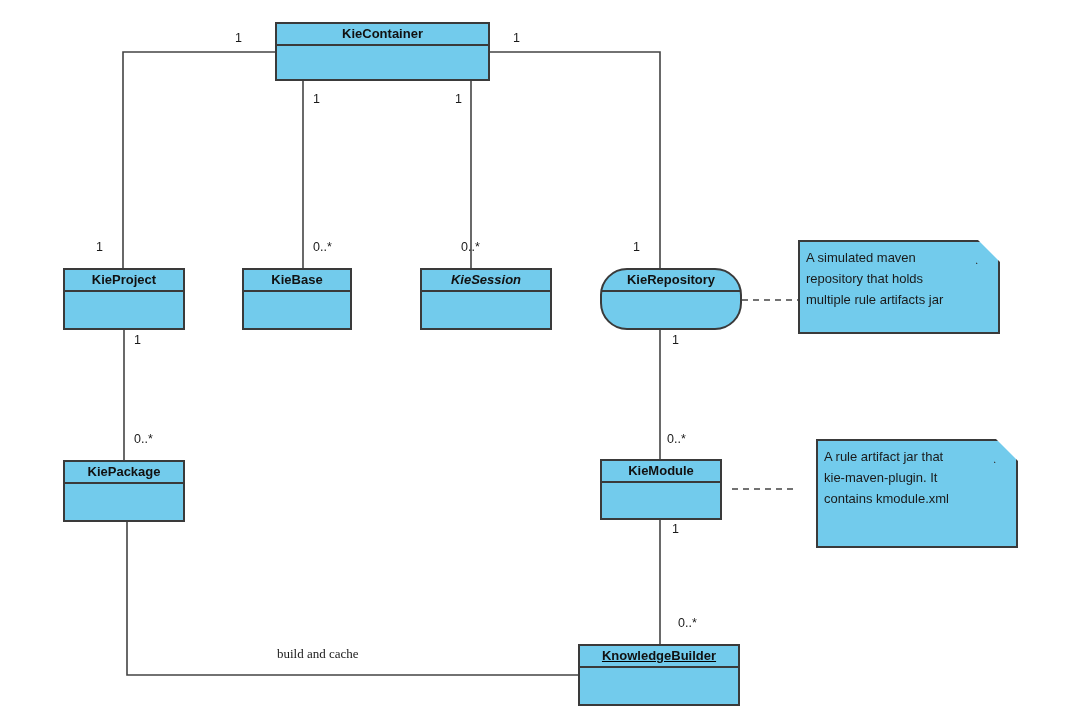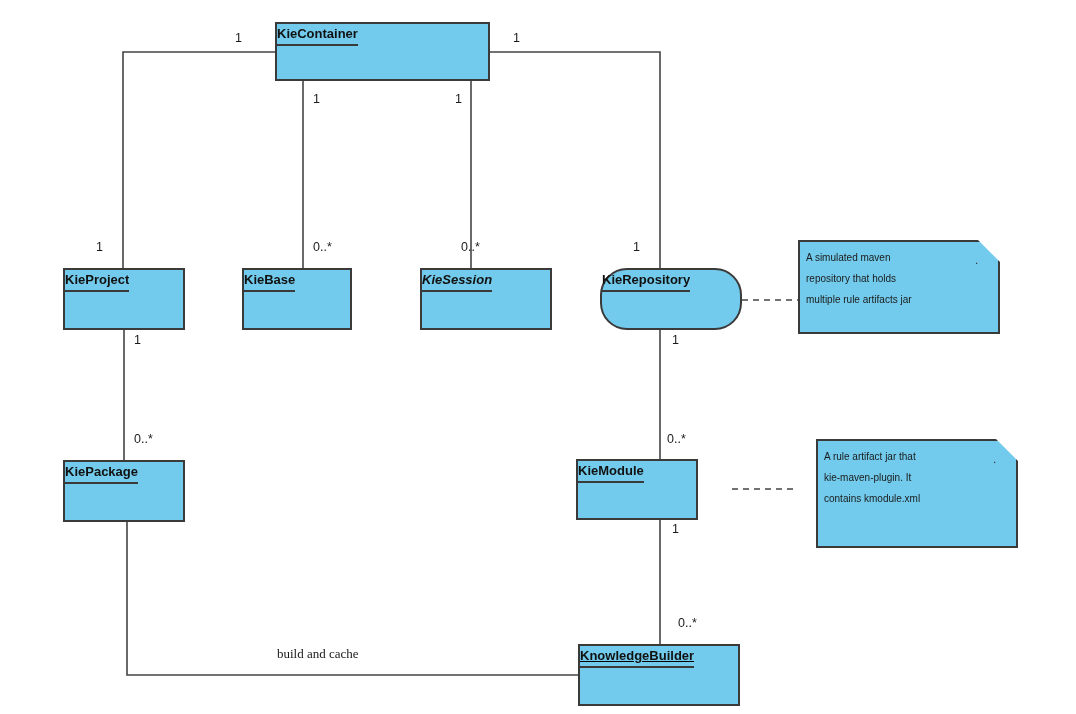--- a/index.html
+++ b/index.html
@@ -25,21 +25,21 @@
     width: 1076px;
     height: 714px;
     pointer-events: none;
   }
   .uml-class {
     position: absolute;
     box-sizing: border-box;
     background: #72cbec;
     border: 2px solid #3a3a3a;
     display: flex;
-    flex-direction: row;
+    flex-direction: column;
     z-index: 5;
   }
   .uml-class .class-name {
     box-sizing: border-box;
     height: 22px;
     line-height: 20px;
     text-align: center;
     font-size: 13px;
     font-weight: bold;
     color: #111111;
@@ -83,21 +83,21 @@
     height: 32px;
     border-bottom: 2px solid #3a3a3a;
     transform: rotate(45deg);
     transform-origin: 50% 50%;
   }
   .uml-note .note-text {
     position: absolute;
     left: 6px;
     top: 5px;
     right: 6px;
-    font-size: 10px;
+    font-size: 13px;
     line-height: 21px;
     color: #1a1a1a;
   }
   .uml-note .note-text div {
     white-space: nowrap;
   }
   .edge-label {
     position: absolute;
     font-size: 12.5px;
     color: #1a1a1a;
@@ -150,21 +150,21 @@
         <div class="class-body"></div>
       </div>
       <div class="uml-class" style="left: 600px; top: 268px; width: 142px; height: 62px; border-radius: 27px;">
         <div class="class-name">KieRepository</div>
         <div class="class-body"></div>
       </div>
       <div class="uml-class" style="left: 63px; top: 460px; width: 122px; height: 62px;">
         <div class="class-name">KiePackage</div>
         <div class="class-body"></div>
       </div>
-      <div class="uml-class" style="left: 576px; top: 459px; width: 122px; height: 61px;">
+      <div class="uml-class" style="left: 600px; top: 459px; width: 122px; height: 61px;">
         <div class="class-name">KieModule</div>
         <div class="class-body"></div>
       </div>
       <div class="uml-class" style="left: 578px; top: 644px; width: 162px; height: 62px; text-decoration: underline;">
         <div class="class-name">KnowledgeBuilder</div>
         <div class="class-body"></div>
       </div>
     </div>
   <div id="notes-layer">
       <div class="uml-note" style="left: 798px; top: 240px; width: 202px; height: 94px;">

